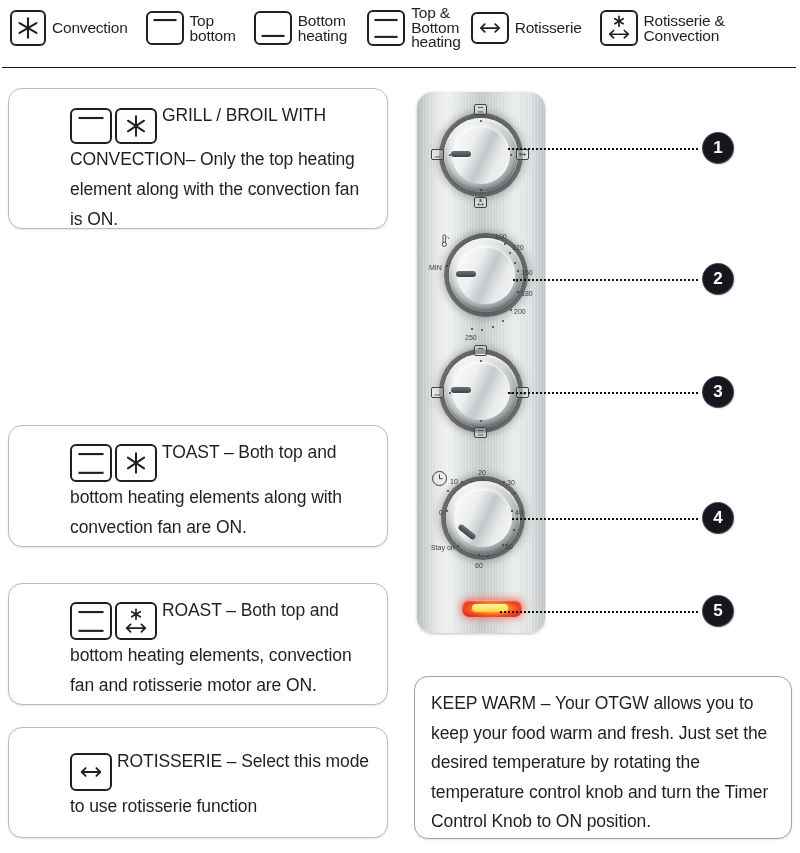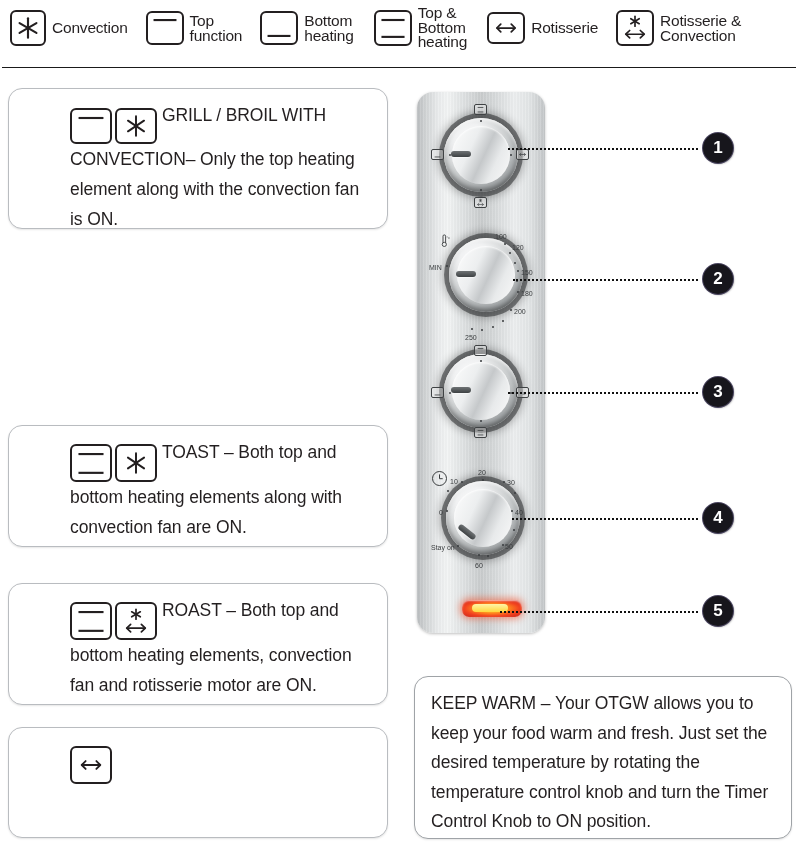--- a/index.html
+++ b/index.html
@@ -173,21 +173,21 @@
       <span class="legend-label">Convection</span>
     </div>
 
     <div class="legend-item" style="margin-left:18px;">
       <span class="mi" style="width:38px;height:34px;">
         <svg viewBox="0 0 38 34">
             <line x1="6" y1="8" x2="32" y2="8" stroke="#231f20" stroke-width="2.4"></line>
           </svg>
       </span>
       <span class="legend-label two">Top
-function</span>
+bottom</span>
     </div>
 
     <div class="legend-item" style="margin-left:18px;">
       <span class="mi" style="width:38px;height:34px;">
         <svg viewBox="0 0 38 34">
             <line x1="6" y1="26" x2="32" y2="26" stroke="#231f20" stroke-width="2.4"></line>
           </svg>
       </span>
       <span class="legend-label two">Bottom
 heating</span>
@@ -200,21 +200,21 @@
           <line x1="6" y1="9" x2="32" y2="9"></line>
               <line x1="6" y1="28" x2="32" y2="28"></line>
             </g>
           </svg>
       </span>
       <span class="legend-label three">Top &amp;
 Bottom
 heating</span>
     </div>
 
-    <div class="legend-item" style="margin-left:20px;">
+    <div class="legend-item" style="margin-left:10px;">
       <span class="mi" style="width:38px;height:32px;">
         <svg viewBox="0 0 38 32">
             <g stroke="#231f20" stroke-width="2" fill="none" stroke-linecap="round" stroke-linejoin="round">
           <line x1="9" y1="16" x2="29" y2="16"></line>
           <polyline points="13,11.5 8.5,16 13,20.5"></polyline>
           <polyline points="25,11.5 29.5,16 25,20.5"></polyline>
             </g>
           </svg>
       </span>
       <span class="legend-label">Rotisserie</span>
@@ -311,21 +311,21 @@
     <div class="card-inner" style="padding-top:18px;">
       <span class="ico-pair">
         <span class="mi" style="width:42px;height:38px;">
           <svg viewBox="0 0 42 38">
               <g stroke="#231f20" stroke-width="2" fill="none" stroke-linecap="round" stroke-linejoin="round">
             <line x1="11" y1="19" x2="31" y2="19"></line>
             <polyline points="15,14.6 10.6,19 15,23.4"></polyline>
             <polyline points="27,14.6 31.4,19 27,23.4"></polyline>
               </g>
             </svg>
-        </span></span>
+        </span></span><span class="card-text">ROTISSERIE – Select this mode to use rotisserie function</span>
     </div>
   </div>
 
   <div class="panel">
 
     <div class="panel-ico" style="left:57px;top:12px;">
       <svg viewBox="0 0 13 11">
           <g stroke="#3f4244" stroke-width="1">
             <line x1="3" y1="3" x2="10" y2="3"></line>
             <line x1="3" y1="8.5" x2="10" y2="8.5"></line>

